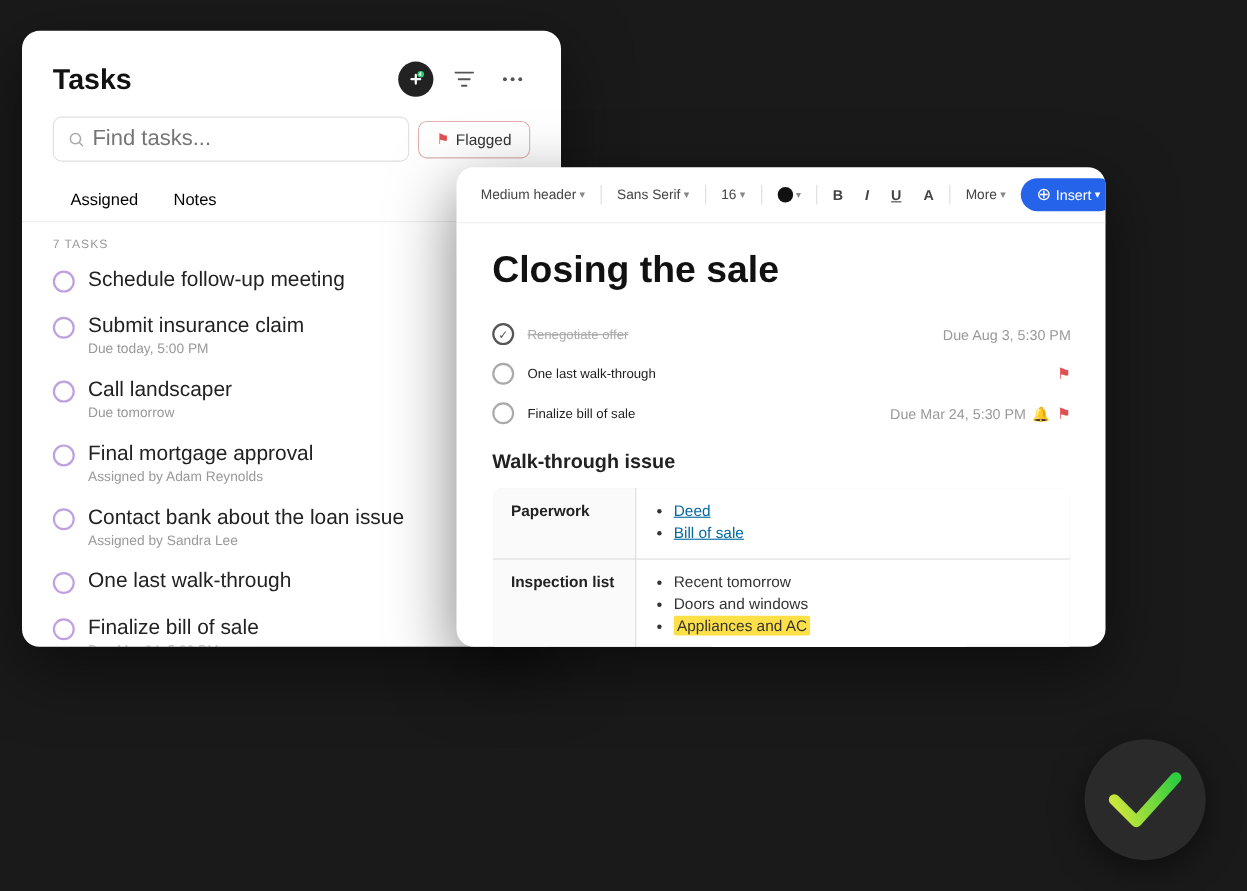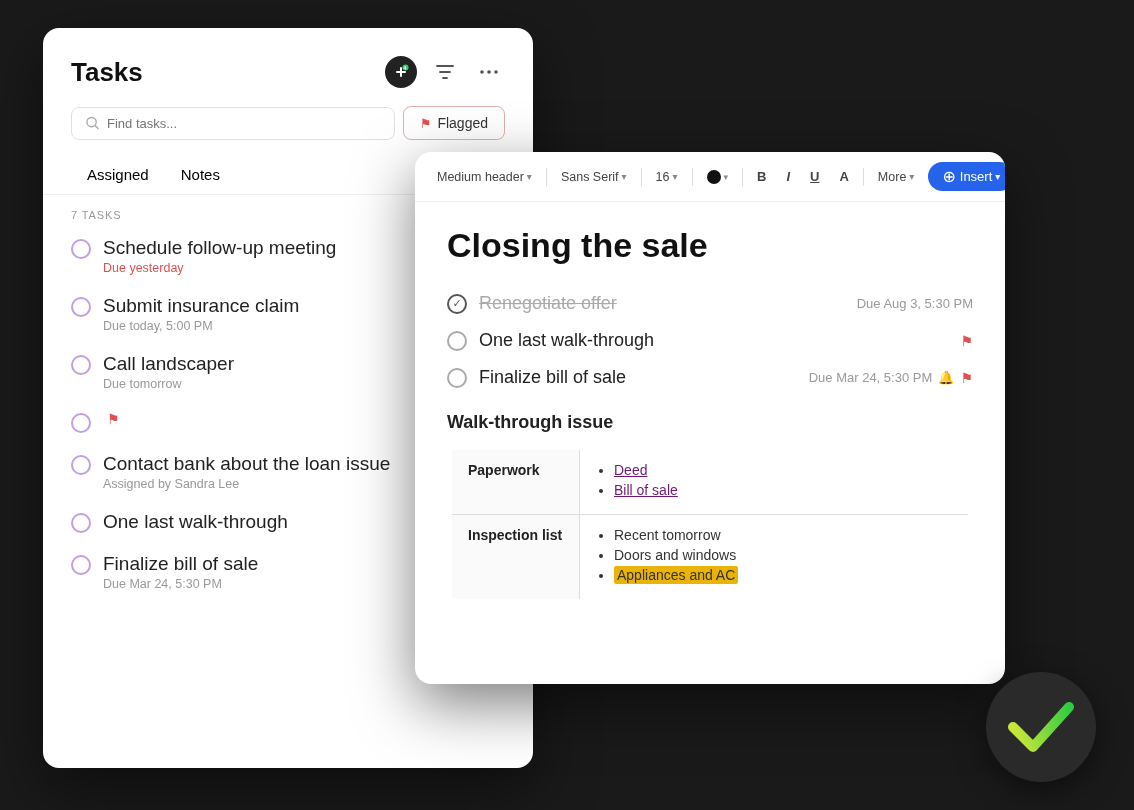--- a/index.html
+++ b/index.html
@@ -9,23 +9,23 @@
       height: 810px;
       position: relative;
       overflow: hidden;
       font-family: -apple-system, BlinkMacSystemFont, 'Segoe UI', sans-serif;
     }
 
     
     .tasks-panel {
       position: absolute;
       top: 28px;
-      left: 43px;
+      left: 20px;
       width: 490px;
-      height: 740px;
+      height: 560px;
       background: #fff;
       border-radius: 16px;
       box-shadow: 0 20px 60px rgba(0,0,0,0.5);
       overflow: hidden;
     }
 
     .tasks-header {
       padding: 28px 28px 0 28px;
       display: flex;
       align-items: center;
@@ -77,21 +77,21 @@
       align-items: center;
       border: 1.5px solid #e0e0e0;
       border-radius: 8px;
       padding: 8px 14px;
       gap: 8px;
     }
 
     .search-input {
       border: none;
       outline: none;
-      font-size: 13px;
+      font-size: 20px;
       color: #888;
       width: 100%;
       background: transparent;
     }
 
     .flagged-btn {
       display: flex;
       align-items: center;
       gap: 6px;
       padding: 8px 16px;
@@ -195,21 +195,21 @@
 
     .flag-red { color: #e05050; font-size: 14px; }
     .bell-blue { color: #4a90d9; font-size: 14px; }
 
     
     .editor-panel {
       position: absolute;
       top: 152px;
       left: 415px;
       width: 590px;
-      height: 532px;
+      height: 436px;
       background: #fff;
       border-radius: 16px;
       box-shadow: 0 20px 60px rgba(0,0,0,0.5);
       overflow: hidden;
     }
 
     .editor-toolbar {
       display: flex;
       align-items: center;
       padding: 10px 16px;
@@ -295,21 +295,21 @@
       border-color: #555;
     }
 
     .task-circle.done::after {
       content: '✓';
       font-size: 11px;
       color: #555;
     }
 
     .task-text {
-      font-size: 18px;
+      font-size: 12px;
       color: #222;
     }
 
     .task-text.strikethrough {
       text-decoration: line-through;
       color: #aaa;
     }
 
     .task-due {
       margin-left: auto;
@@ -322,21 +322,21 @@
     }
 
     .section-heading {
       font-size: 18px;
       font-weight: 700;
       color: #222;
       margin: 16px 0 12px 0;
     }
 
     .info-table {
-      border: 5px solid #f9a8d4;
+      border: 1px solid #f9a8d4;
       border-radius: 8px;
       overflow: hidden;
       width: 100%;
       border-collapse: collapse;
     }
 
     .info-table td {
       padding: 12px 16px;
       font-size: 14px;
       vertical-align: top;
@@ -348,38 +348,38 @@
       color: #222;
       background: #fafafa;
       width: 130px;
     }
 
     .info-table .col-content {
       background: #fff;
     }
 
     .link-text {
-      color: #701a75;
+      color: #0369a1;
       text-decoration: underline;
       cursor: pointer;
     }
 
     .bullet-list {
       list-style: disc;
       padding-left: 18px;
     }
 
     .bullet-list li {
       margin-bottom: 4px;
       font-size: 14px;
       color: #333;
     }
 
     .highlight-yellow {
-      background: #eab308;
+      background: #fde047;
       padding: 1px 3px;
       border-radius: 2px;
     }
 
     
     .checkmark-badge {
       position: absolute;
       bottom: 28px;
       right: 38px;
       width: 110px;
@@ -467,21 +467,20 @@
   </div>
 
   <div class="section-label">7 TASKS</div>
 
   <div class="task-list">
 
     <div class="task-item">
       <div class="task-checkbox"></div>
       <div class="task-content">
         <div class="task-name">Schedule follow-up meeting</div>
-        <div class="task-sub due-yesterday">Due yesterday</div>
       </div>
     </div>
 
     <div class="task-item">
       <div class="task-checkbox"></div>
       <div class="task-content">
         <div class="task-name">
           <span>Submit insurance claim</span>
         </div>
         <div class="task-sub">Due today, 5:00 PM</div>
@@ -499,20 +498,24 @@
         </div>
         <div class="task-sub">Due tomorrow</div>
       </div>
       <div class="task-badges">
         <span class="bell-blue">🔔</span>
       </div>
     </div>
 
     <div class="task-item">
       <div class="task-checkbox"></div>
+      <div class="task-content">
+        <div class="task-name">Final mortgage approval</div>
+        <div class="task-sub">Assigned by Adam Reynolds</div>
+      </div>
       <div class="task-badges">
         <span class="flag-red">⚑</span>
       </div>
     </div>
 
     <div class="task-item">
       <div class="task-checkbox"></div>
       <div class="task-content">
         <div class="task-name">Contact bank about the loan issue</div>
         <div class="task-sub">Assigned by Sandra Lee</div>

